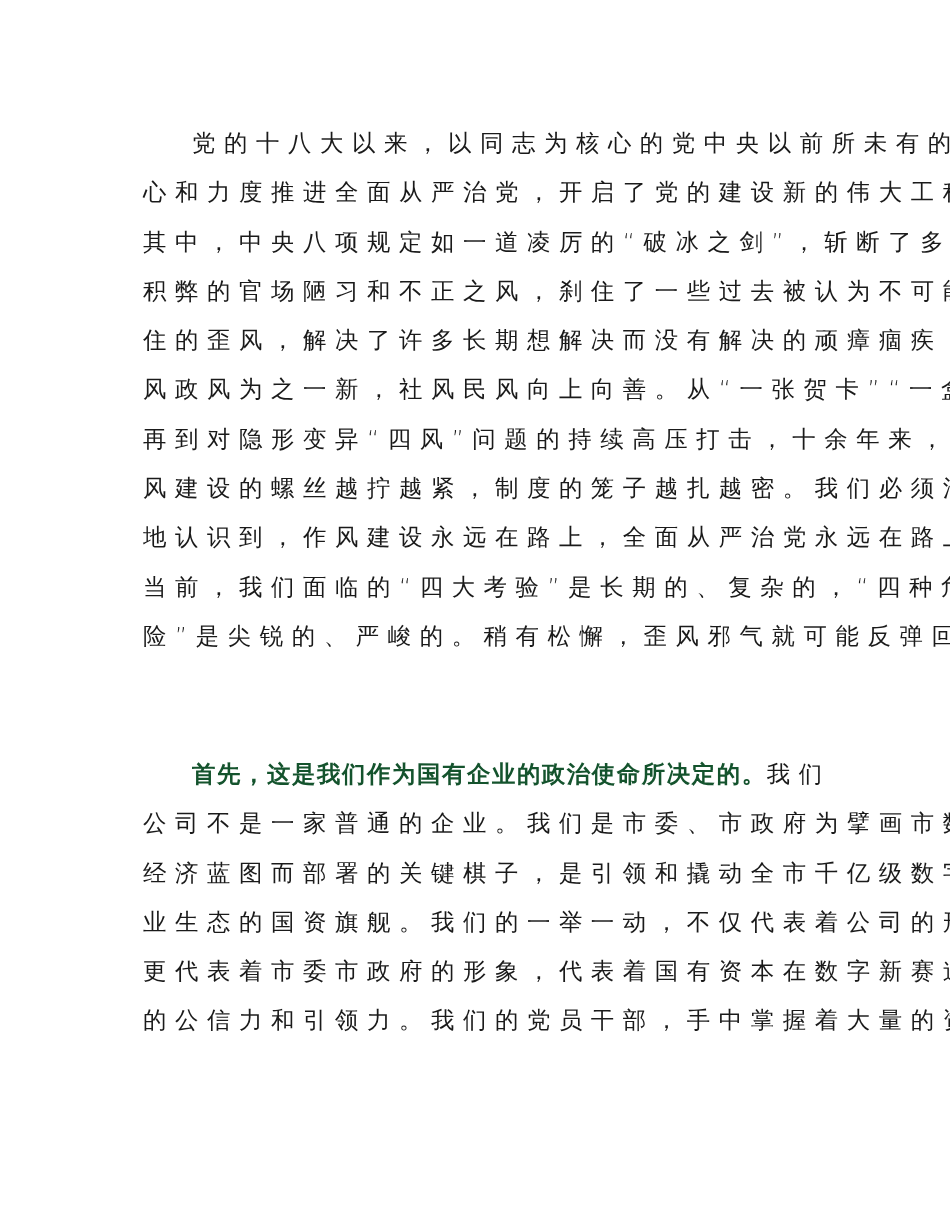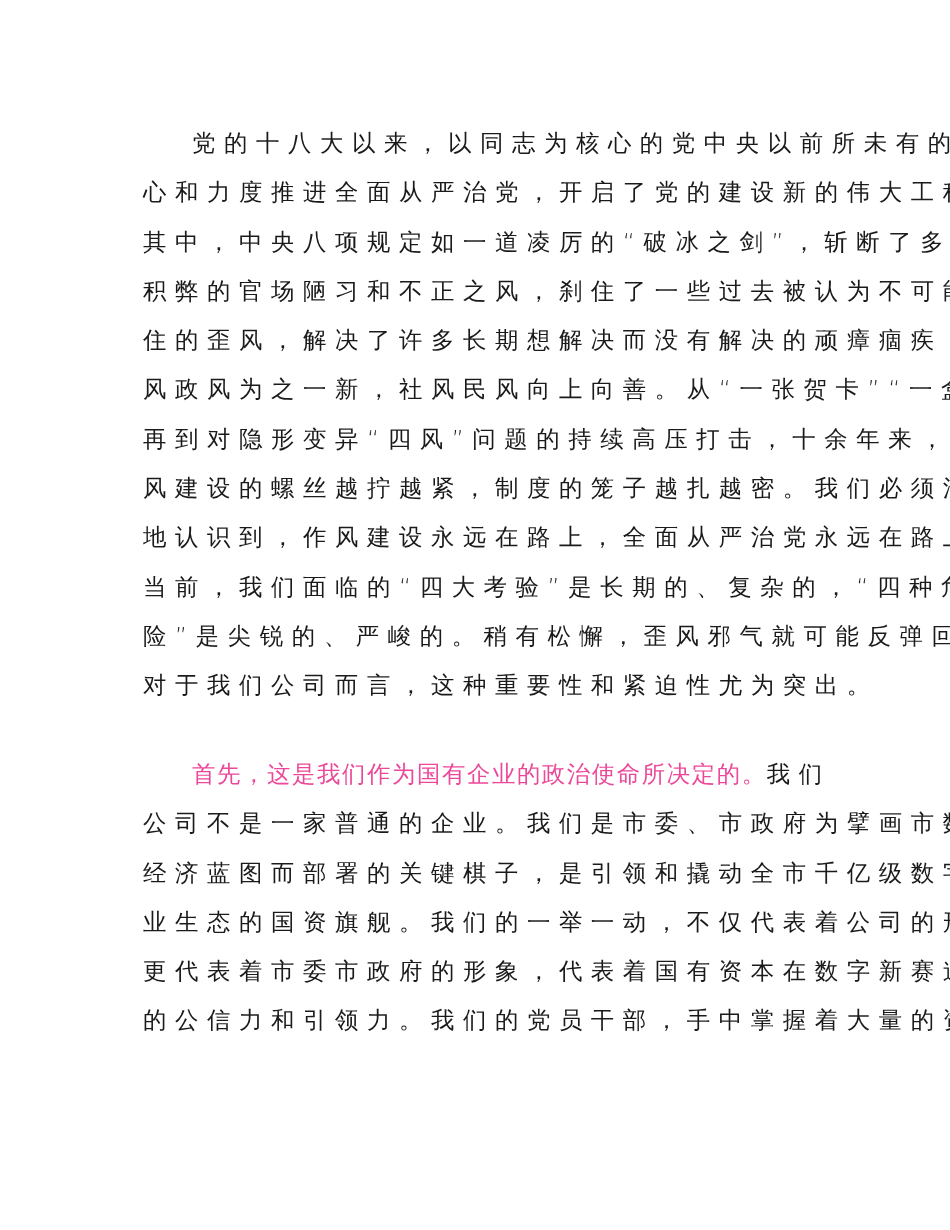--- a/index.html
+++ b/index.html
@@ -3,39 +3,38 @@
 <meta charset="utf-8">
 <style>
   html, body { margin: 0; padding: 0; background: #ffffff; }
   body { width: 950px; height: 1230px; position: relative; overflow: hidden; }
   .page { position: absolute; left: 0; top: 0; width: 950px; height: 1230px; background: #fff; }
   .para { position: absolute; left: 143px; width: 680px; margin: 0;
     font-family: "DejaVu Sans", "Liberation Sans", sans-serif;
     font-size: 23.4px; color: #1a1a1a; letter-spacing: 8.6px;
     line-height: 49.3px; font-weight: 300; }
   .line { display: block; white-space: nowrap; height: 49.3px; }
-  .bold { font-weight: 400; color: #ec4899; letter-spacing: 1.6px; }
+  .bold { font-weight: 700; color: #14532d; letter-spacing: 1.6px; }
 </style>
 </head>
 <body>
 
 <div class="page">
   <div class="para" style="top:119px;">
     <span class="line" style="padding-left:49px;">党的十八大以来，以同志为核心的党中央以前所未有的决</span>
     <span class="line">心和力度推进全面从严治党，开启了党的建设新的伟大工程。</span>
     <span class="line">其中，中央八项规定如一道凌厉的“破冰之剑”，斩断了多年</span>
     <span class="line">积弊的官场陋习和不正之风，刹住了一些过去被认为不可能刹</span>
     <span class="line">住的歪风，解决了许多长期想解决而没有解决的顽瘴痼疾，党</span>
     <span class="line">风政风为之一新，社风民风向上向善。从“一张贺卡”“一盒</span>
     <span class="line">再到对隐形变异“四风”问题的持续高压打击，十余年来，作</span>
     <span class="line">风建设的螺丝越拧越紧，制度的笼子越扎越密。我们必须清醒</span>
     <span class="line">地认识到，作风建设永远在路上，全面从严治党永远在路上。</span>
     <span class="line">当前，我们面临的“四大考验”是长期的、复杂的，“四种危</span>
     <span class="line">险”是尖锐的、严峻的。稍有松懈，歪风邪气就可能反弹回潮。</span>
-    <span class="line">对于我们公司而言，这种重要性和紧迫性尤为突出。</span>
   </div>
 
   <div class="para" style="top:750px;">
     <span class="line" style="padding-left:49px;"><span class="bold">首先，这是我们作为国有企业的政治使命所决定的。</span><span>我们</span></span>
     <span class="line">公司不是一家普通的企业。我们是市委、市政府为擘画市数字</span>
     <span class="line">经济蓝图而部署的关键棋子，是引领和撬动全市千亿级数字产</span>
     <span class="line">业生态的国资旗舰。我们的一举一动，不仅代表着公司的形象，</span>
     <span class="line">更代表着市委市政府的形象，代表着国有资本在数字新赛道上</span>
     <span class="line">的公信力和引领力。我们的党员干部，手中掌握着大量的资金、</span>
   </div>

